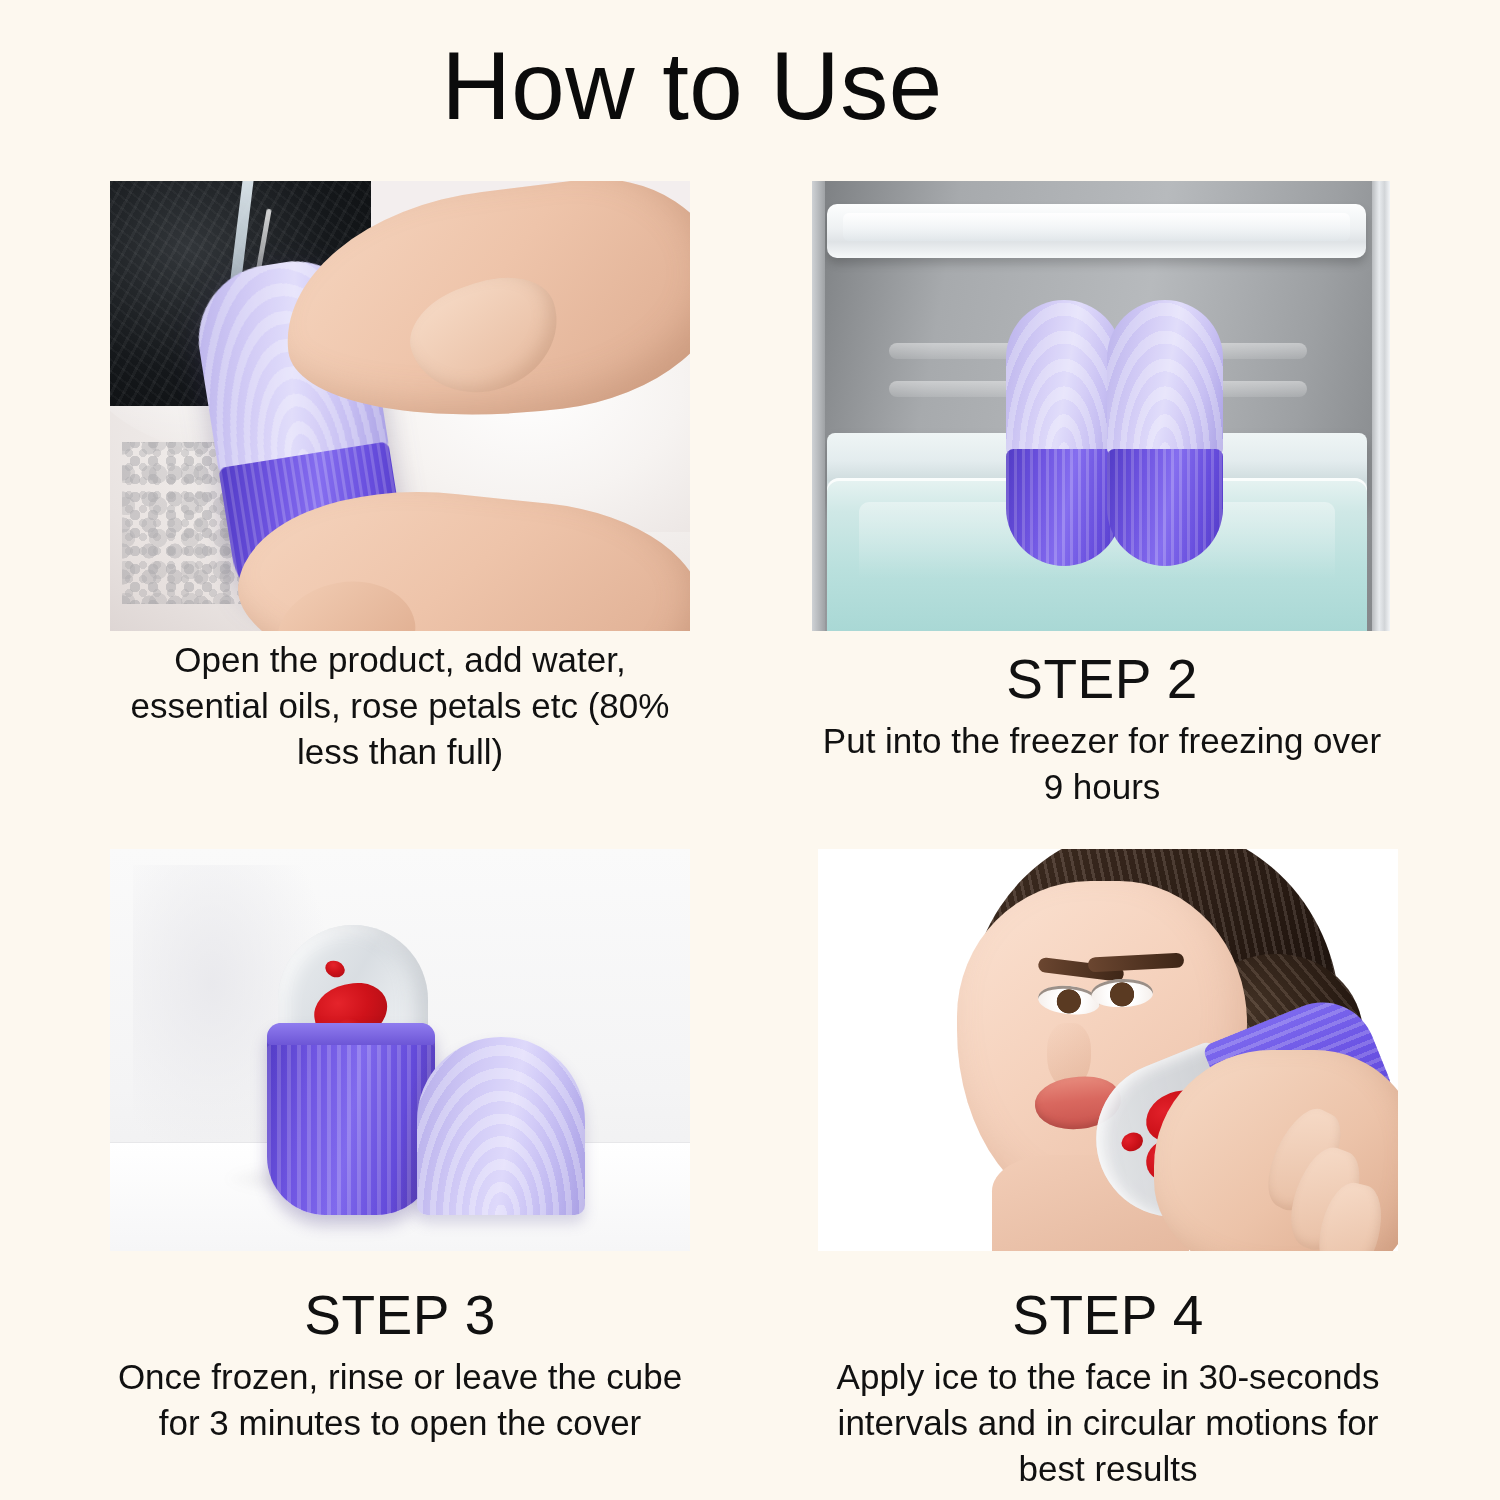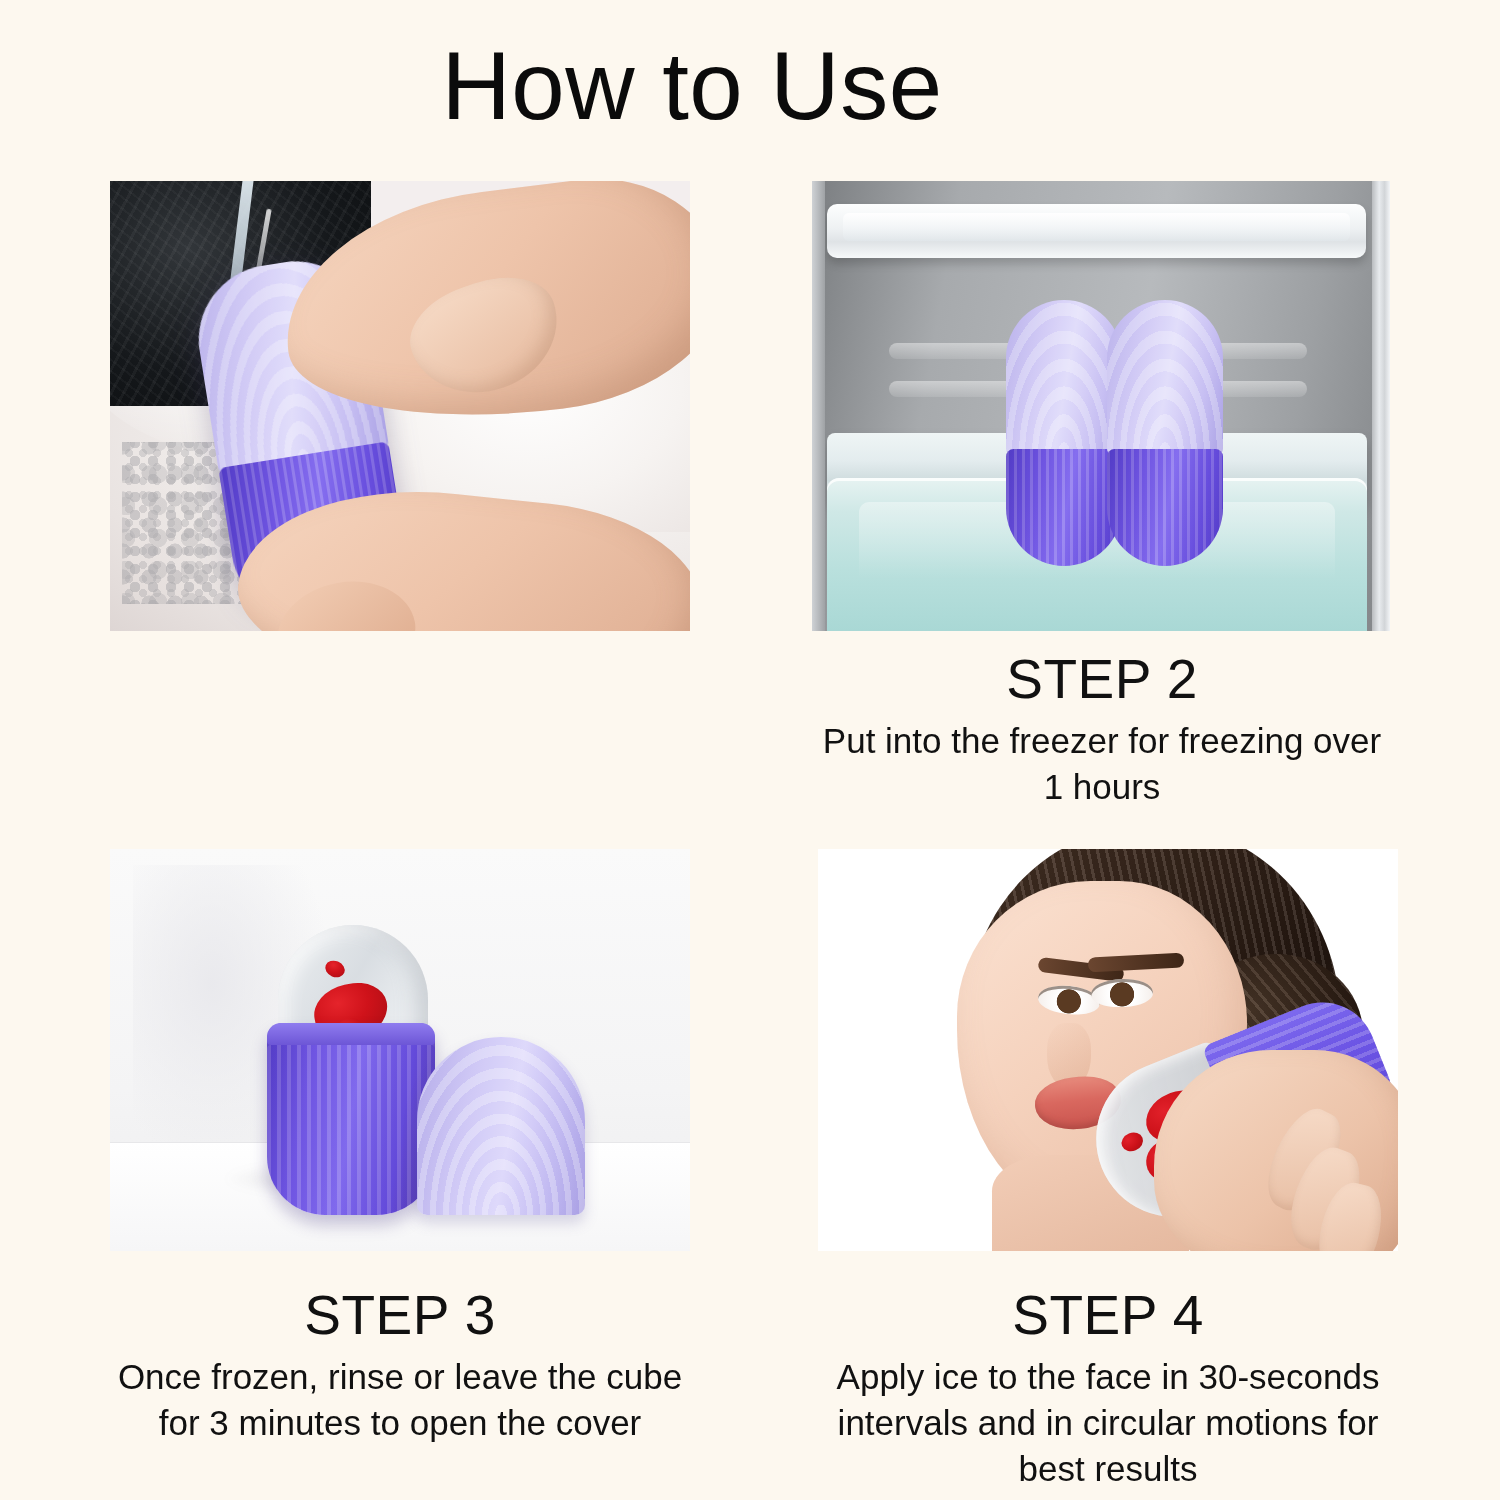--- a/index.html
+++ b/index.html
@@ -481,20 +481,21 @@
           <div class="hand hand-top">
             <div class="hand-top-fingers"></div>
           </div>
           <div class="hand hand-bottom">
             <div class="hand-bottom-fingers"></div>
 
           </div>
         </div>
       </div>
       <div class="step-caption">
+        <div class="step-body">Open the product, add water, essential oils, rose petals etc (80% less than full)</div>
       </div>
     </div>
 
     <div class="step step-2">
       <div class="photo">
         <div class="fridge">
           <div class="fridge-wall">
             <div class="fridge-wall-rails">
               <span></span>
               <span></span>
@@ -511,21 +512,21 @@
             <div class="roller-base"></div>
           </div>
           <div class="roller roller-b">
             <div class="roller-cap"></div>
             <div class="roller-base"></div>
           </div>
         </div>
       </div>
       <div class="step-caption">
         <div class="step-heading">STEP 2</div>
-        <div class="step-body">Put into the freezer for freezing over 1 hours</div>
+        <div class="step-body">Put into the freezer for freezing over 9 hours</div>
       </div>
     </div>
 
     <div class="step step-3">
       <div class="photo">
         <div class="studio">
           <div class="studio-blob"></div>
           <div class="studio-floor"></div>
           <div class="product-shadow"></div>
 

